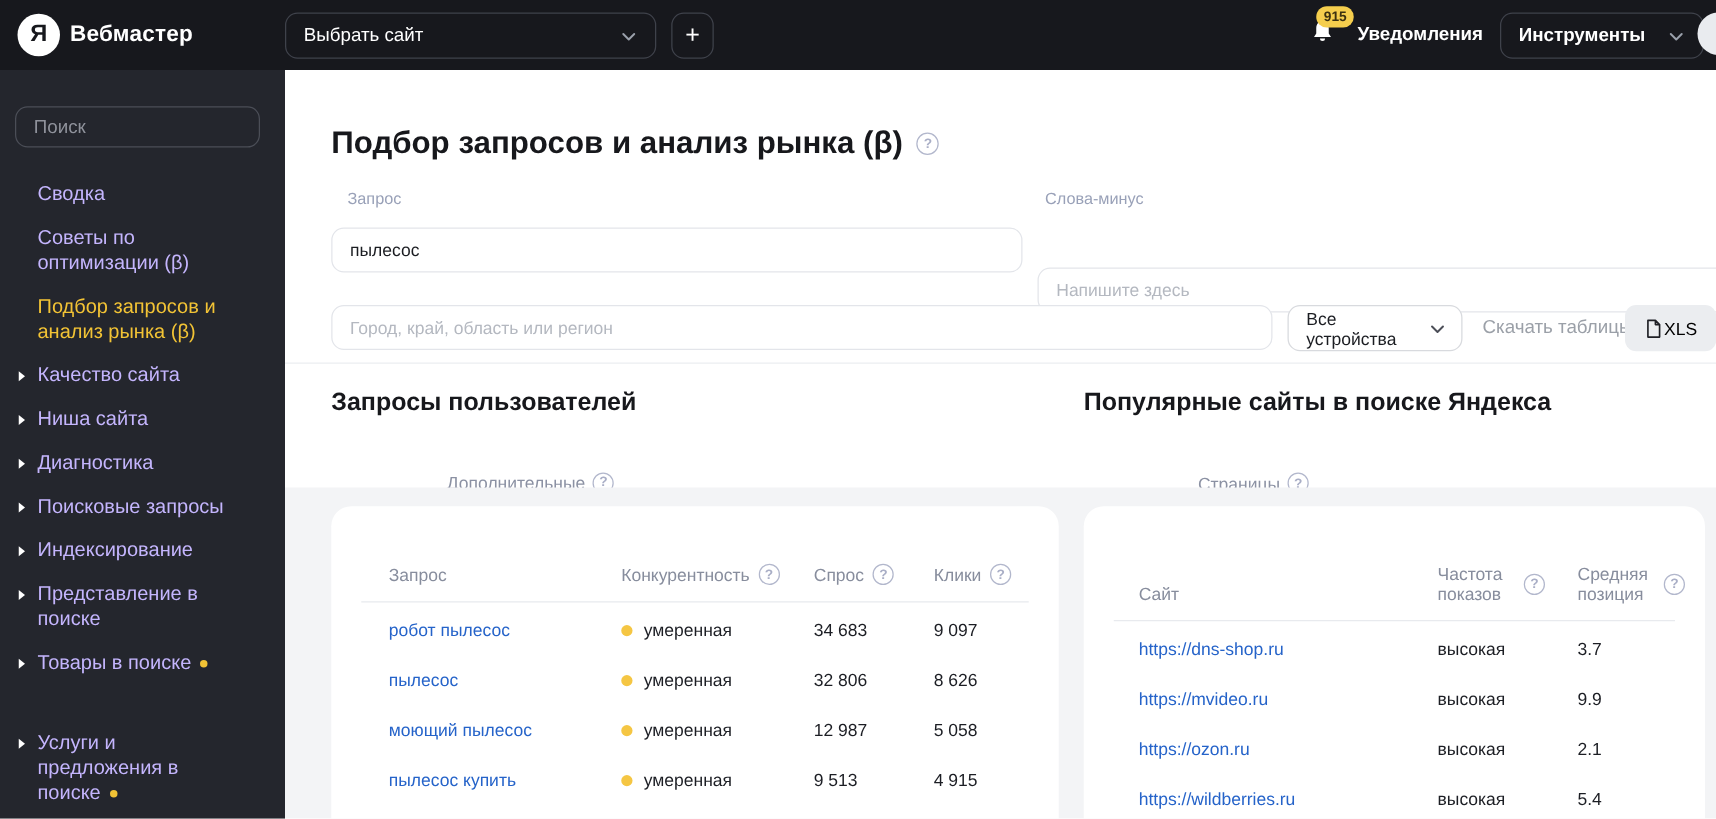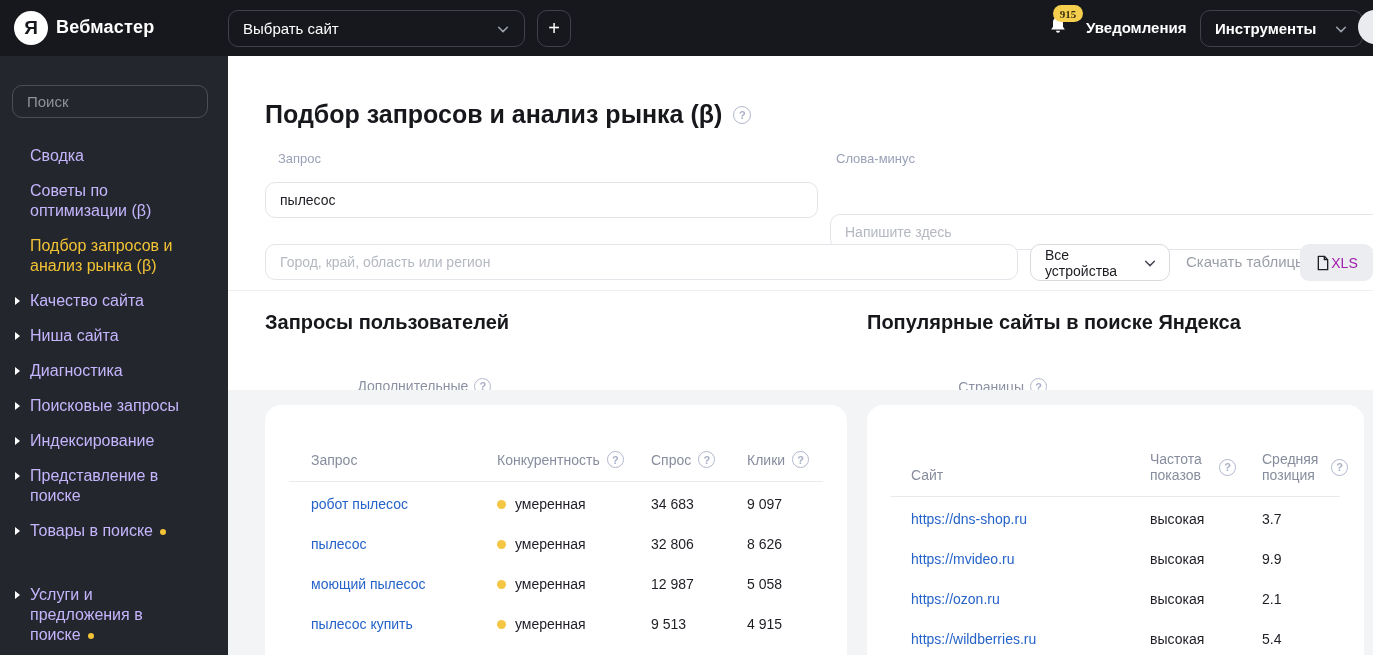--- a/index.html
+++ b/index.html
@@ -14,21 +14,21 @@
     background:#fff; color:#17181d; font-weight:bold; font-size:19px; display:flex; align-items:center; justify-content:center; }
   .brand { position:absolute; left:56px; top:17px; color:#fff; font-size:18px; font-weight:bold; letter-spacing:.2px; }
   .hdr-select { position:absolute; top:10px; height:37px; border:1px solid #3f424b; border-radius:10px;
     display:flex; align-items:center; color:#fff; font-size:15px; padding:0 14px; cursor:pointer; }
   .site-select { left:228px; width:297px; justify-content:space-between; }
   .tools-select { left:1200px; width:163px; justify-content:space-between; font-weight:bold; }
   .plus-btn { position:absolute; left:537px; top:10px; width:34px; height:37px; border:1px solid #3f424b;
     border-radius:10px; color:#fff; font-size:20px; display:flex; align-items:center; justify-content:center; cursor:pointer; }
   .bell-wrap { position:absolute; left:1046px; top:14px; width:24px; height:24px; }
   .badge { position:absolute; left:1053px; top:5px; min-width:30px; height:17px; background:#f5ce4d; border-radius:9px;
-    color:#3b3110; font-size:11px; font-weight:bold; display:flex; align-items:center; justify-content:center; padding:0 6px;font-family:Liberation Serif, serif; }
+    color:#3b3110; font-size:11px; font-weight:bold; display:flex; align-items:center; justify-content:center; padding:0 6px; }
   .notif-label { position:absolute; left:1086px; top:19px; color:#fff; font-size:15px; font-weight:bold; }
   .avatar { position:absolute; left:1358px; top:10px; width:34px; height:34px; border-radius:50%; background:#e9ebef; }
   .chev { width:14px; height:14px; flex:0 0 auto; margin-left:10px; }
   
   .sidebar { position:absolute; left:0; top:56px; width:228px; height:599px; background:#24262d; z-index:20; overflow:hidden; }
   .side-search { position:absolute; left:12px; top:29px; width:196px; height:33px; border:1px solid #4b4e57;
     border-radius:10px; display:flex; align-items:center; padding:0 10px 0 14px; }
   .side-search input { flex:1; background:transparent; border:none; outline:none; color:#dfe1e6; font-size:15px;
     font-family:"Liberation Sans", sans-serif; }
   .side-search input::placeholder { color:#8f929b; }
@@ -51,21 +51,21 @@
     font-size:14px; color:#1b1d22; padding:0 14px; outline:none; font-family:"Liberation Sans", sans-serif; }
   .inp::placeholder { color:#b4b8c0; }
   .inp-query { left:37px; top:126px; width:553px; }
   .inp-minus { left:602px; top:126px; width:603px;margin-top:32px; }
   .inp-region { left:37px; top:188px; width:753px; }
   .dev-select { position:absolute; left:802px; top:188px; width:140px; height:37px; border:1px solid #d8dade;
     border-radius:10px; display:flex; align-items:center; justify-content:space-between; padding:0 12px 0 14px;
     font-size:14px; color:#1b1d22; cursor:pointer; background:#fff; }
   .dl-label { position:absolute; left:958px; top:197px; font-size:15px; color:#9ba0a8; }
   .xls-btn { position:absolute; left:1072px; top:188px; width:73px; height:37px; background:#ebedf0; border-radius:9px;
-    display:flex; align-items:center; justify-content:center; gap:0; font-size:14px; color:#a21caf; cursor:pointer; }
+    display:flex; align-items:center; justify-content:center; gap:0; font-size:14px; color:#000000; cursor:pointer; }
   .hdiv { position:absolute; left:0; top:234px; width:1145px; height:1px; background:#eceef1; }
   .section { position:absolute; top:255px; }
   .sec-left { left:37px; width:582px; } .sec-right { left:639px; width:506px; }
   .sec-h { font-size:20px; font-weight:bold; color:#17181c; }
   .tabs { display:flex; gap:26px; margin-top:28px; border-bottom:1px solid #e8eaee; }
   .tab { display:flex; align-items:center; gap:6px; font-size:14px; color:#8b91a3; padding-bottom:13px;
     border-bottom:3px solid transparent; margin-bottom:-1px; cursor:pointer; }
   .tab.active { color:#1b1d22; border-bottom-color:#f0a62a;margin-top:32px; }
   .grayzone { position:absolute; left:0; top:334px; width:1145px; height:265px; background:#f3f4f6; }
   .card { position:absolute; top:349px; height:250px; background:#fff; border-radius:16px 16px 0 0; overflow:hidden; }

